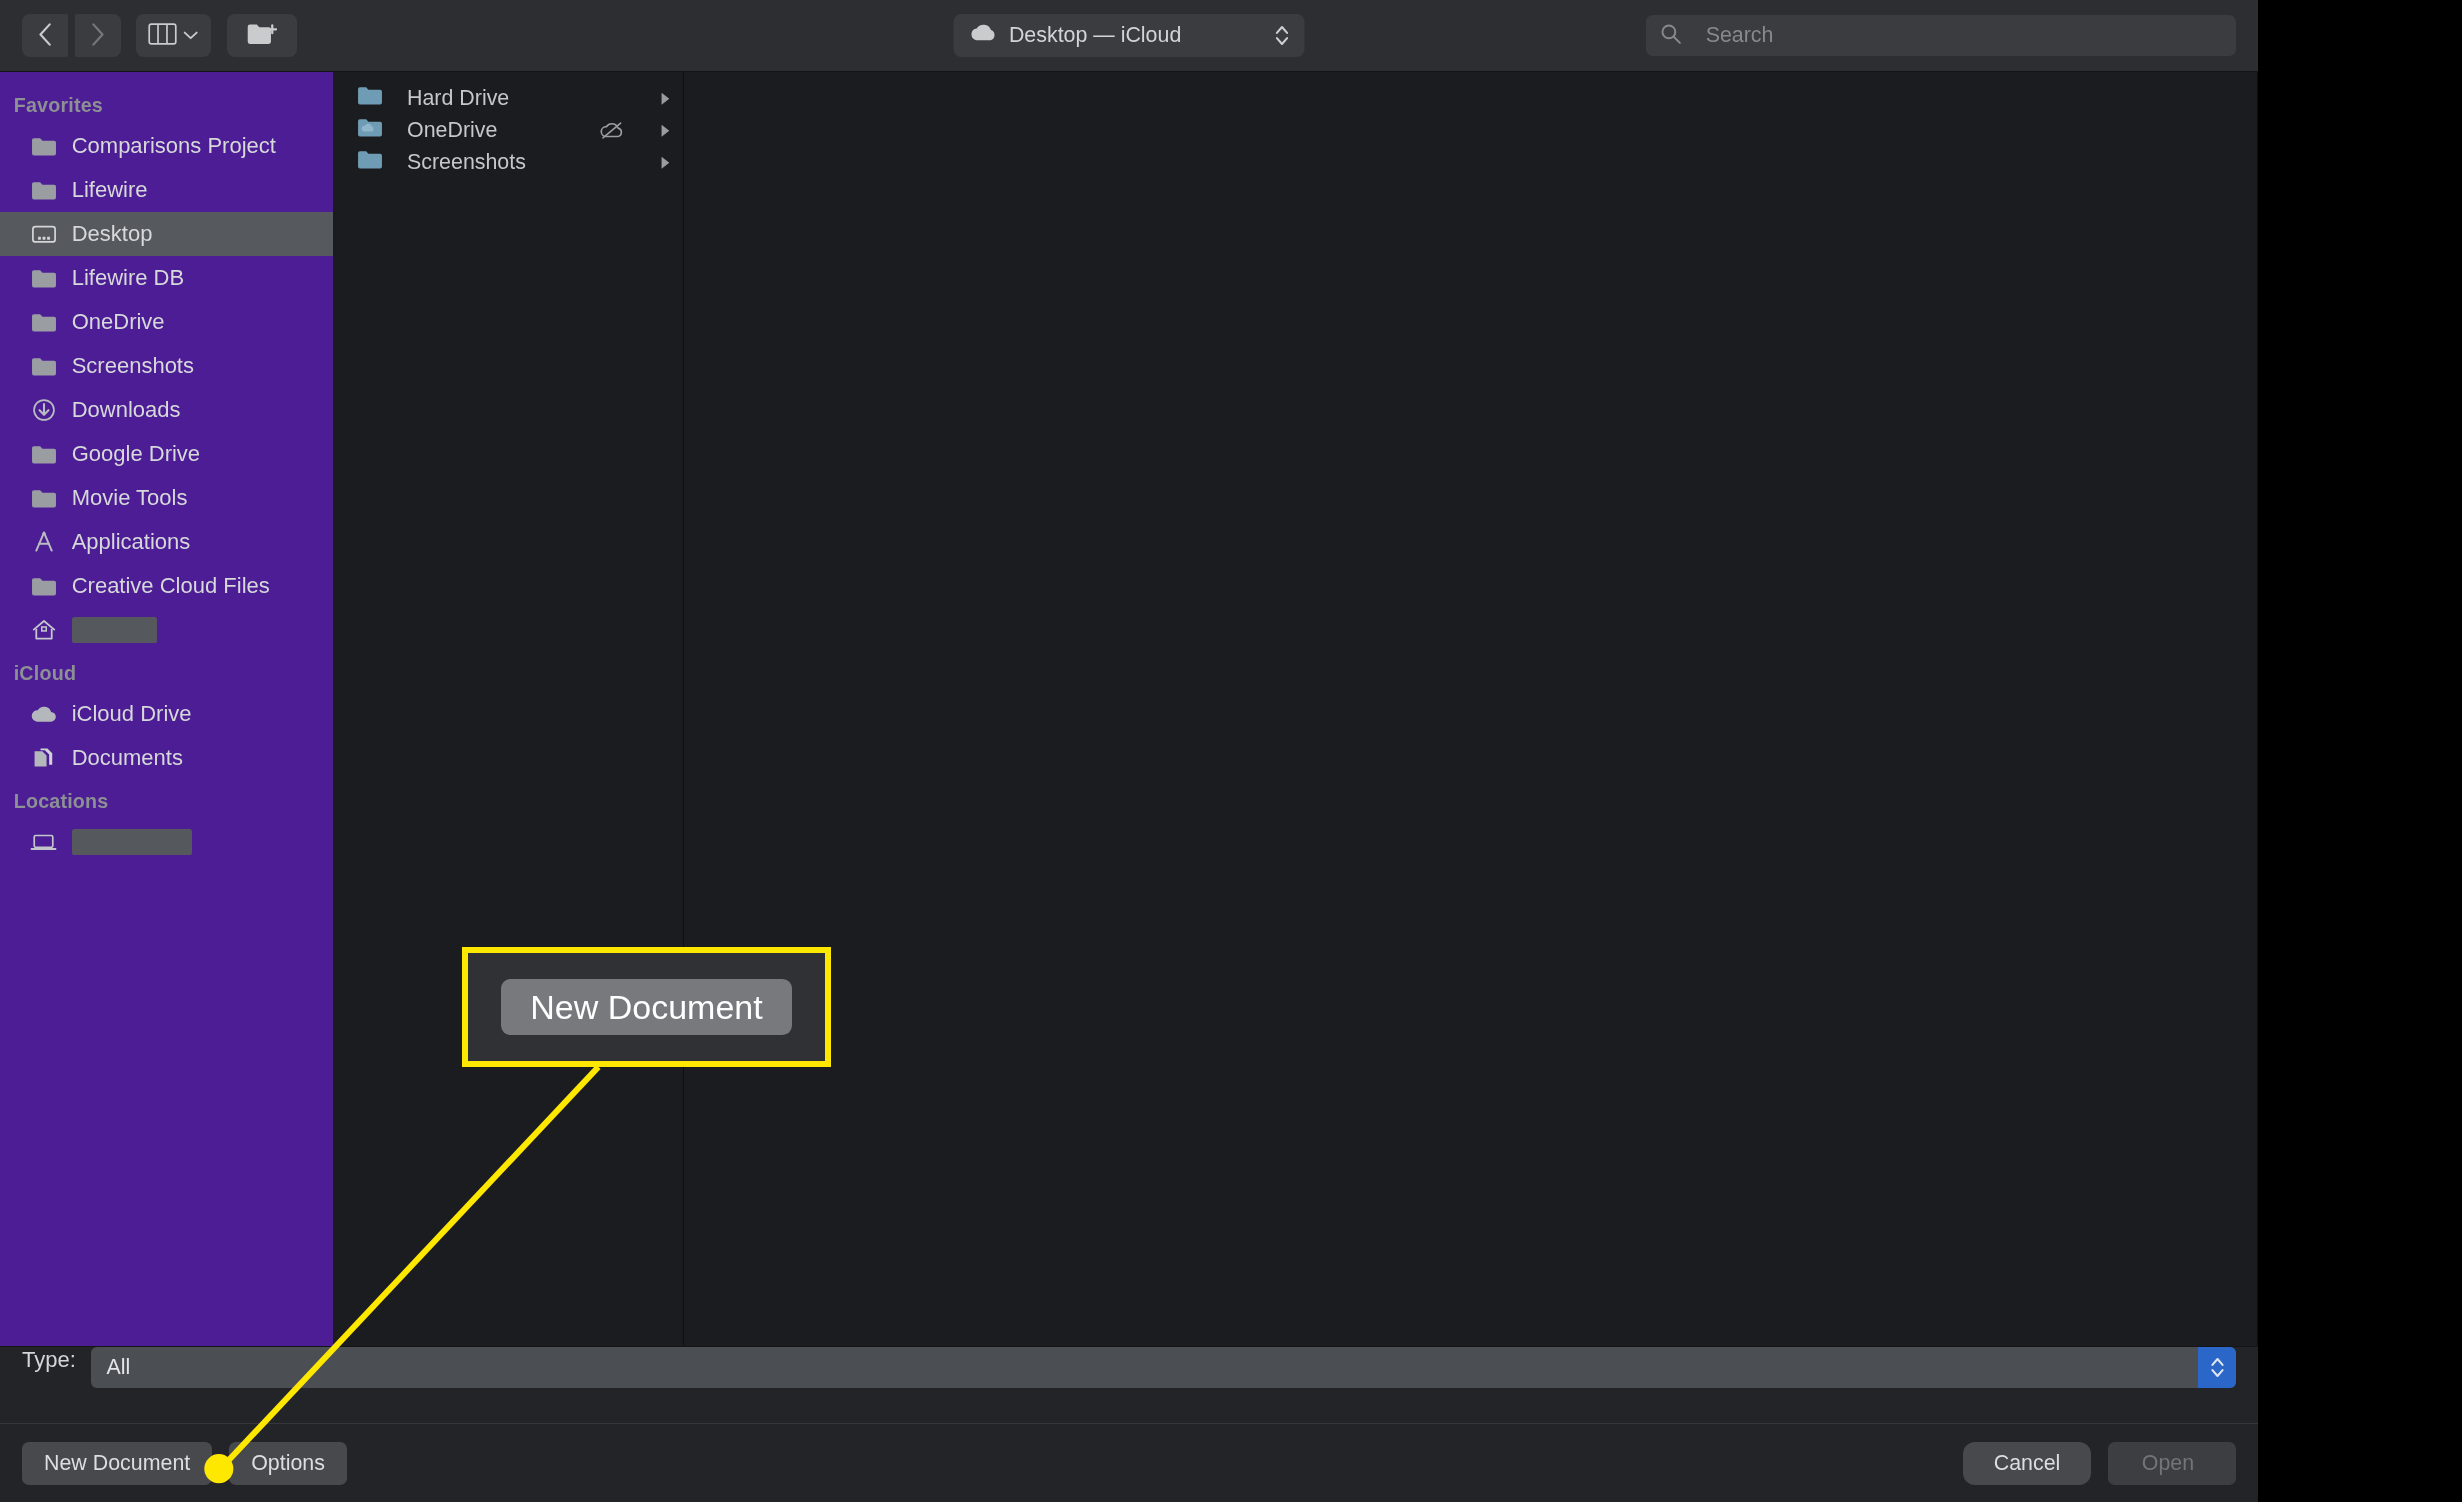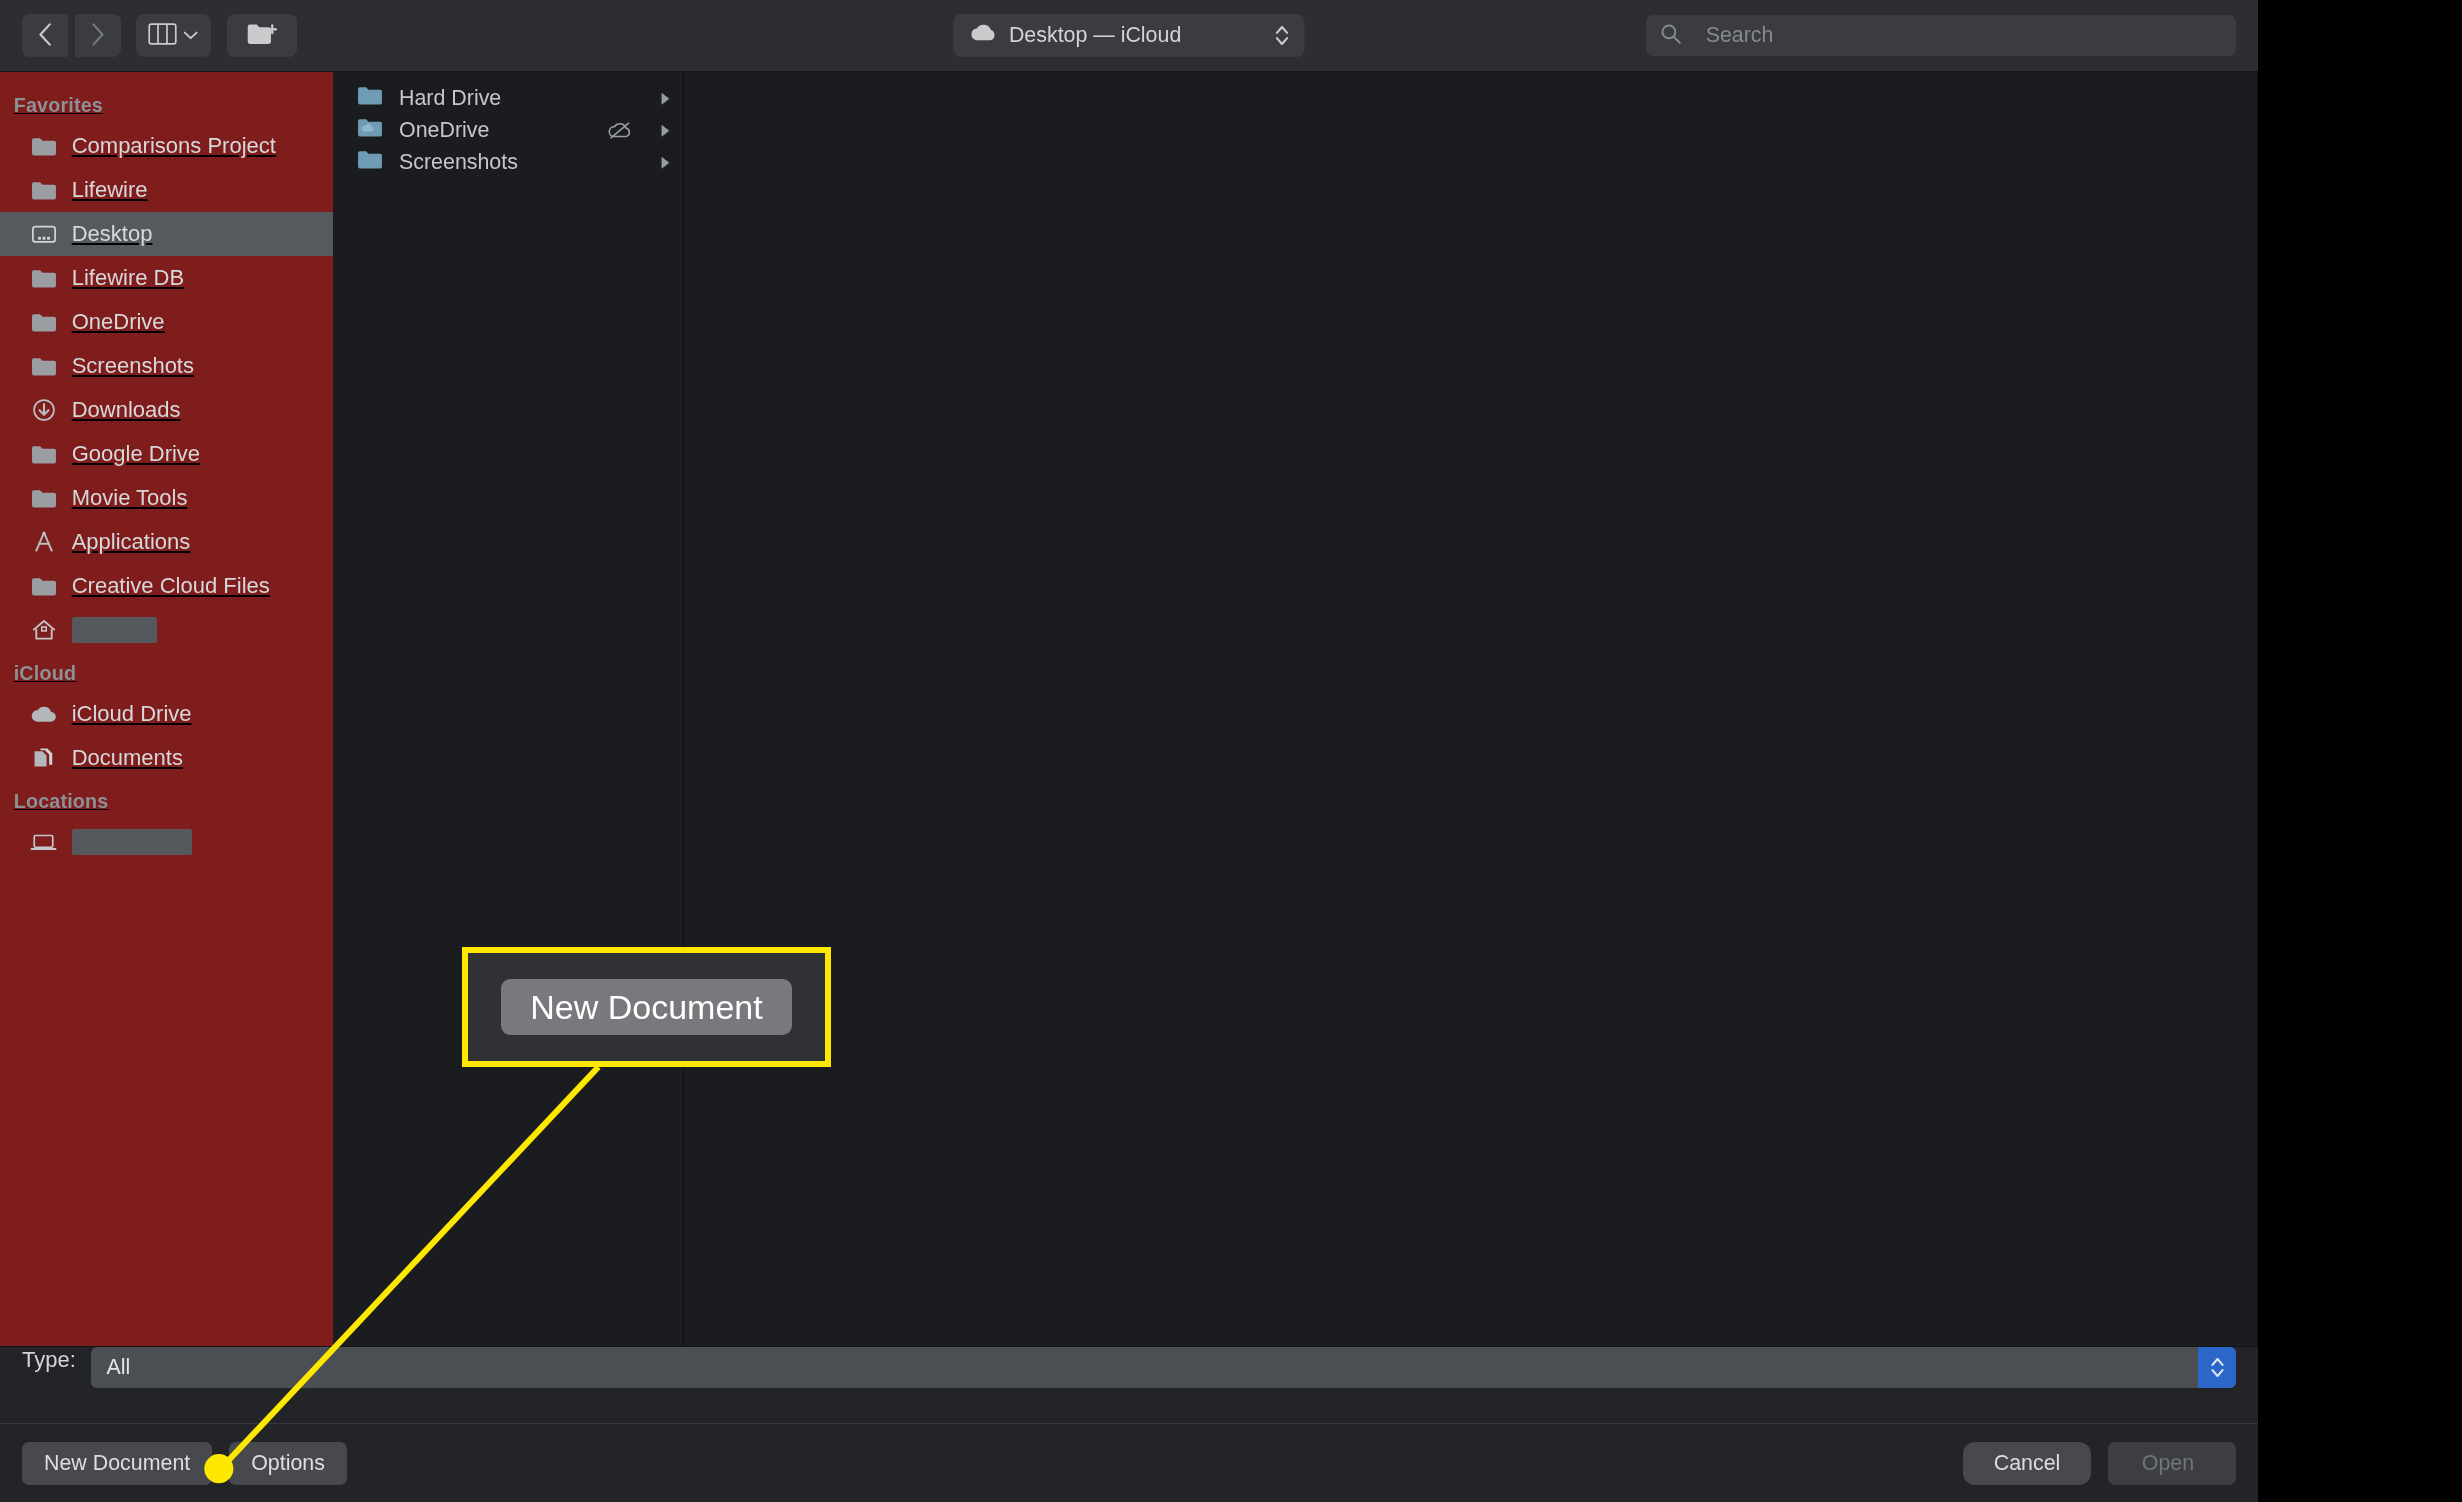--- a/index.html
+++ b/index.html
@@ -56,44 +56,43 @@
     display:flex; align-items:center; gap:24px;
     padding:0 13.7px;
   }
   .searchbox .ph { color:#86898d; font-size:21.4px; }
 
   
   .body { flex:1; display:flex; min-height:0; }
 
   .sidebar {
     width:333px; flex:0 0 333px;
-    background:#7f1d1d;
+    background:#4c1d95;
     padding-top:12px;
     overflow:hidden;
-    text-decoration:underline;
   }
   .side-header {
     color:#8d9094; font-size:19.7px; font-weight:bold;
     padding:10.3px 0 6.8px 13.7px; letter-spacing:0.2px;
   }
   .side-item {
     display:flex; align-items:center; gap:13.7px;
     height:44px; padding-left:29px;
     color:#d6d8da; font-size:22px;
   }
   .side-item.selected { background:#565a5f; }
   .side-icon { width:29px; display:flex; align-items:center; justify-content:center; flex:0 0 29px; }
   .redact { height:26px; border-radius:2.6px; background:#55585d; display:inline-block; }
 
   .columns { flex:1; display:flex; background:#1b1c1f; min-width:0; position:relative; }
   .col { position:relative; }
   .col-1 { width:351px; flex:0 0 351px; border-right:0.9px solid #0e0f11; padding-top:10.3px; }
   .col-2 { flex:1; border-right:0.9px solid #0e0f11; }
   .file-row {
-    display:flex; align-items:center; gap:16px;
+    display:flex; align-items:center; gap:24px;
     height:32px; padding:0 12px 0 24px;
     color:#c5c7ca; font-size:21.4px;
   }
   .file-row .name { white-space:nowrap; overflow:hidden; text-overflow:ellipsis; }
   .file-row .badge { margin-left:auto; color:#9b9ea1; display:flex; }
   .file-row .chev { color:#9a9da0; margin-left:10.3px; display:flex; }
 
   
   .typerow {
     height:77px; flex:0 0 77px;

